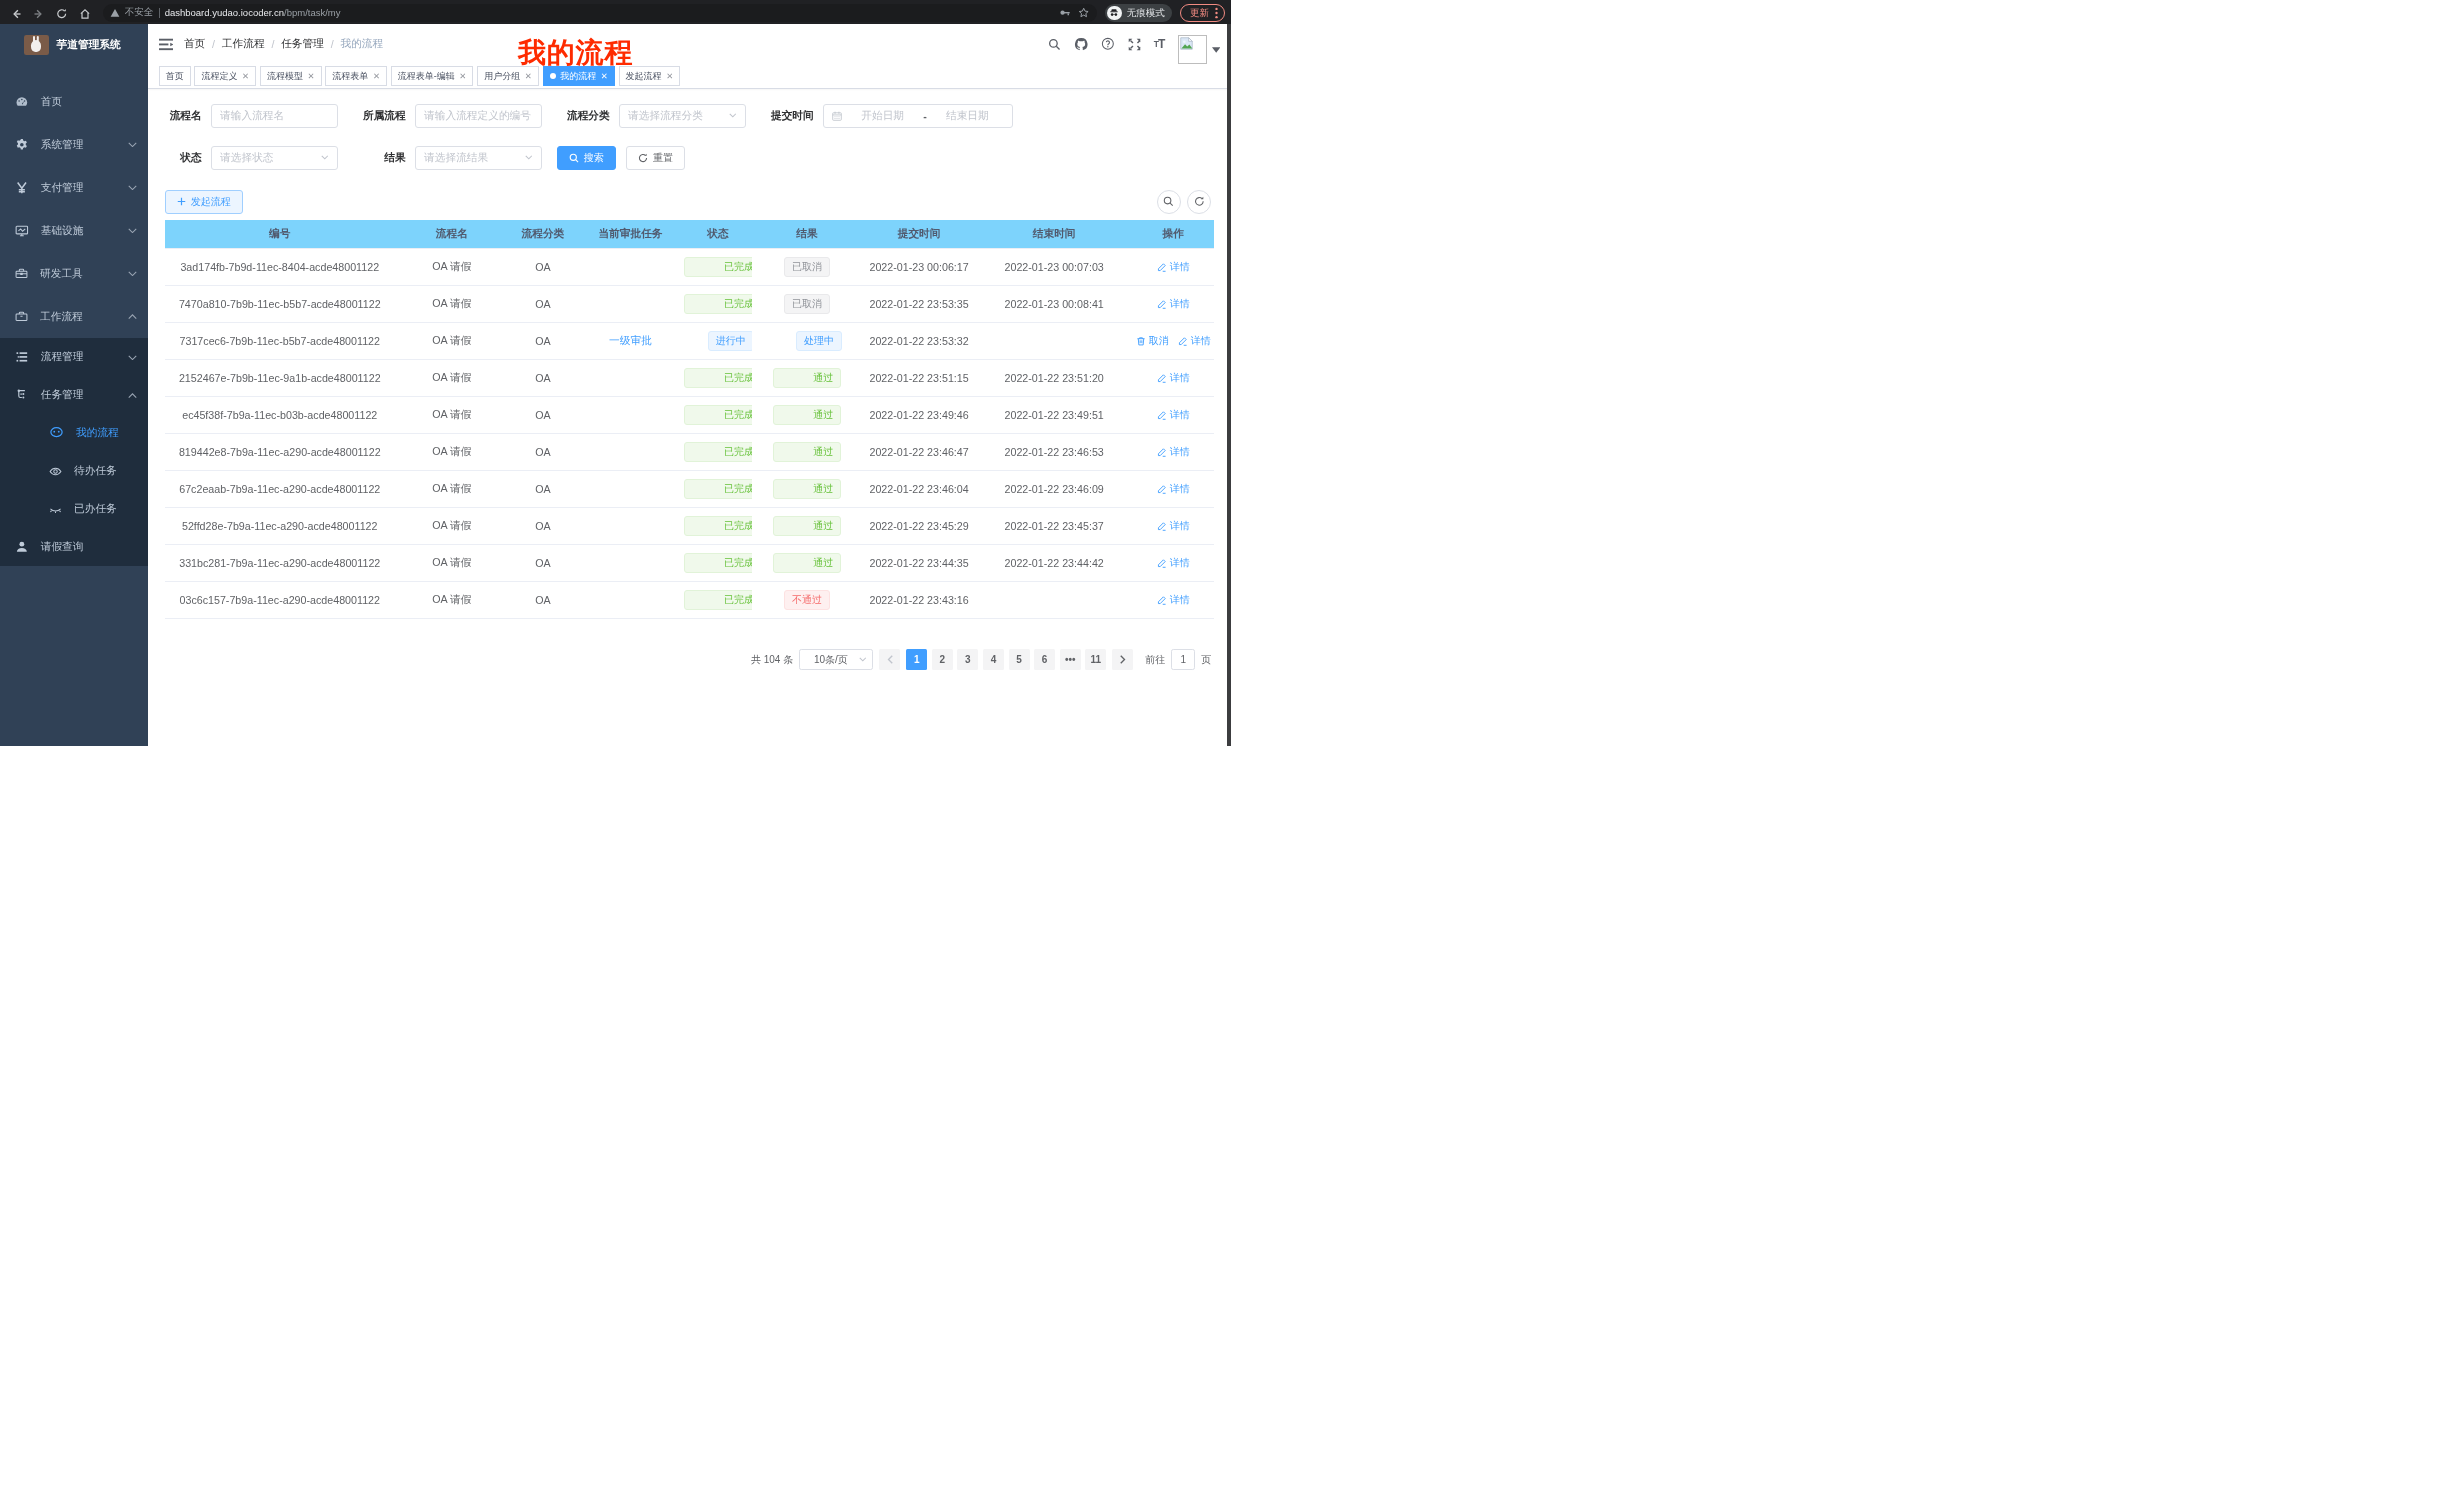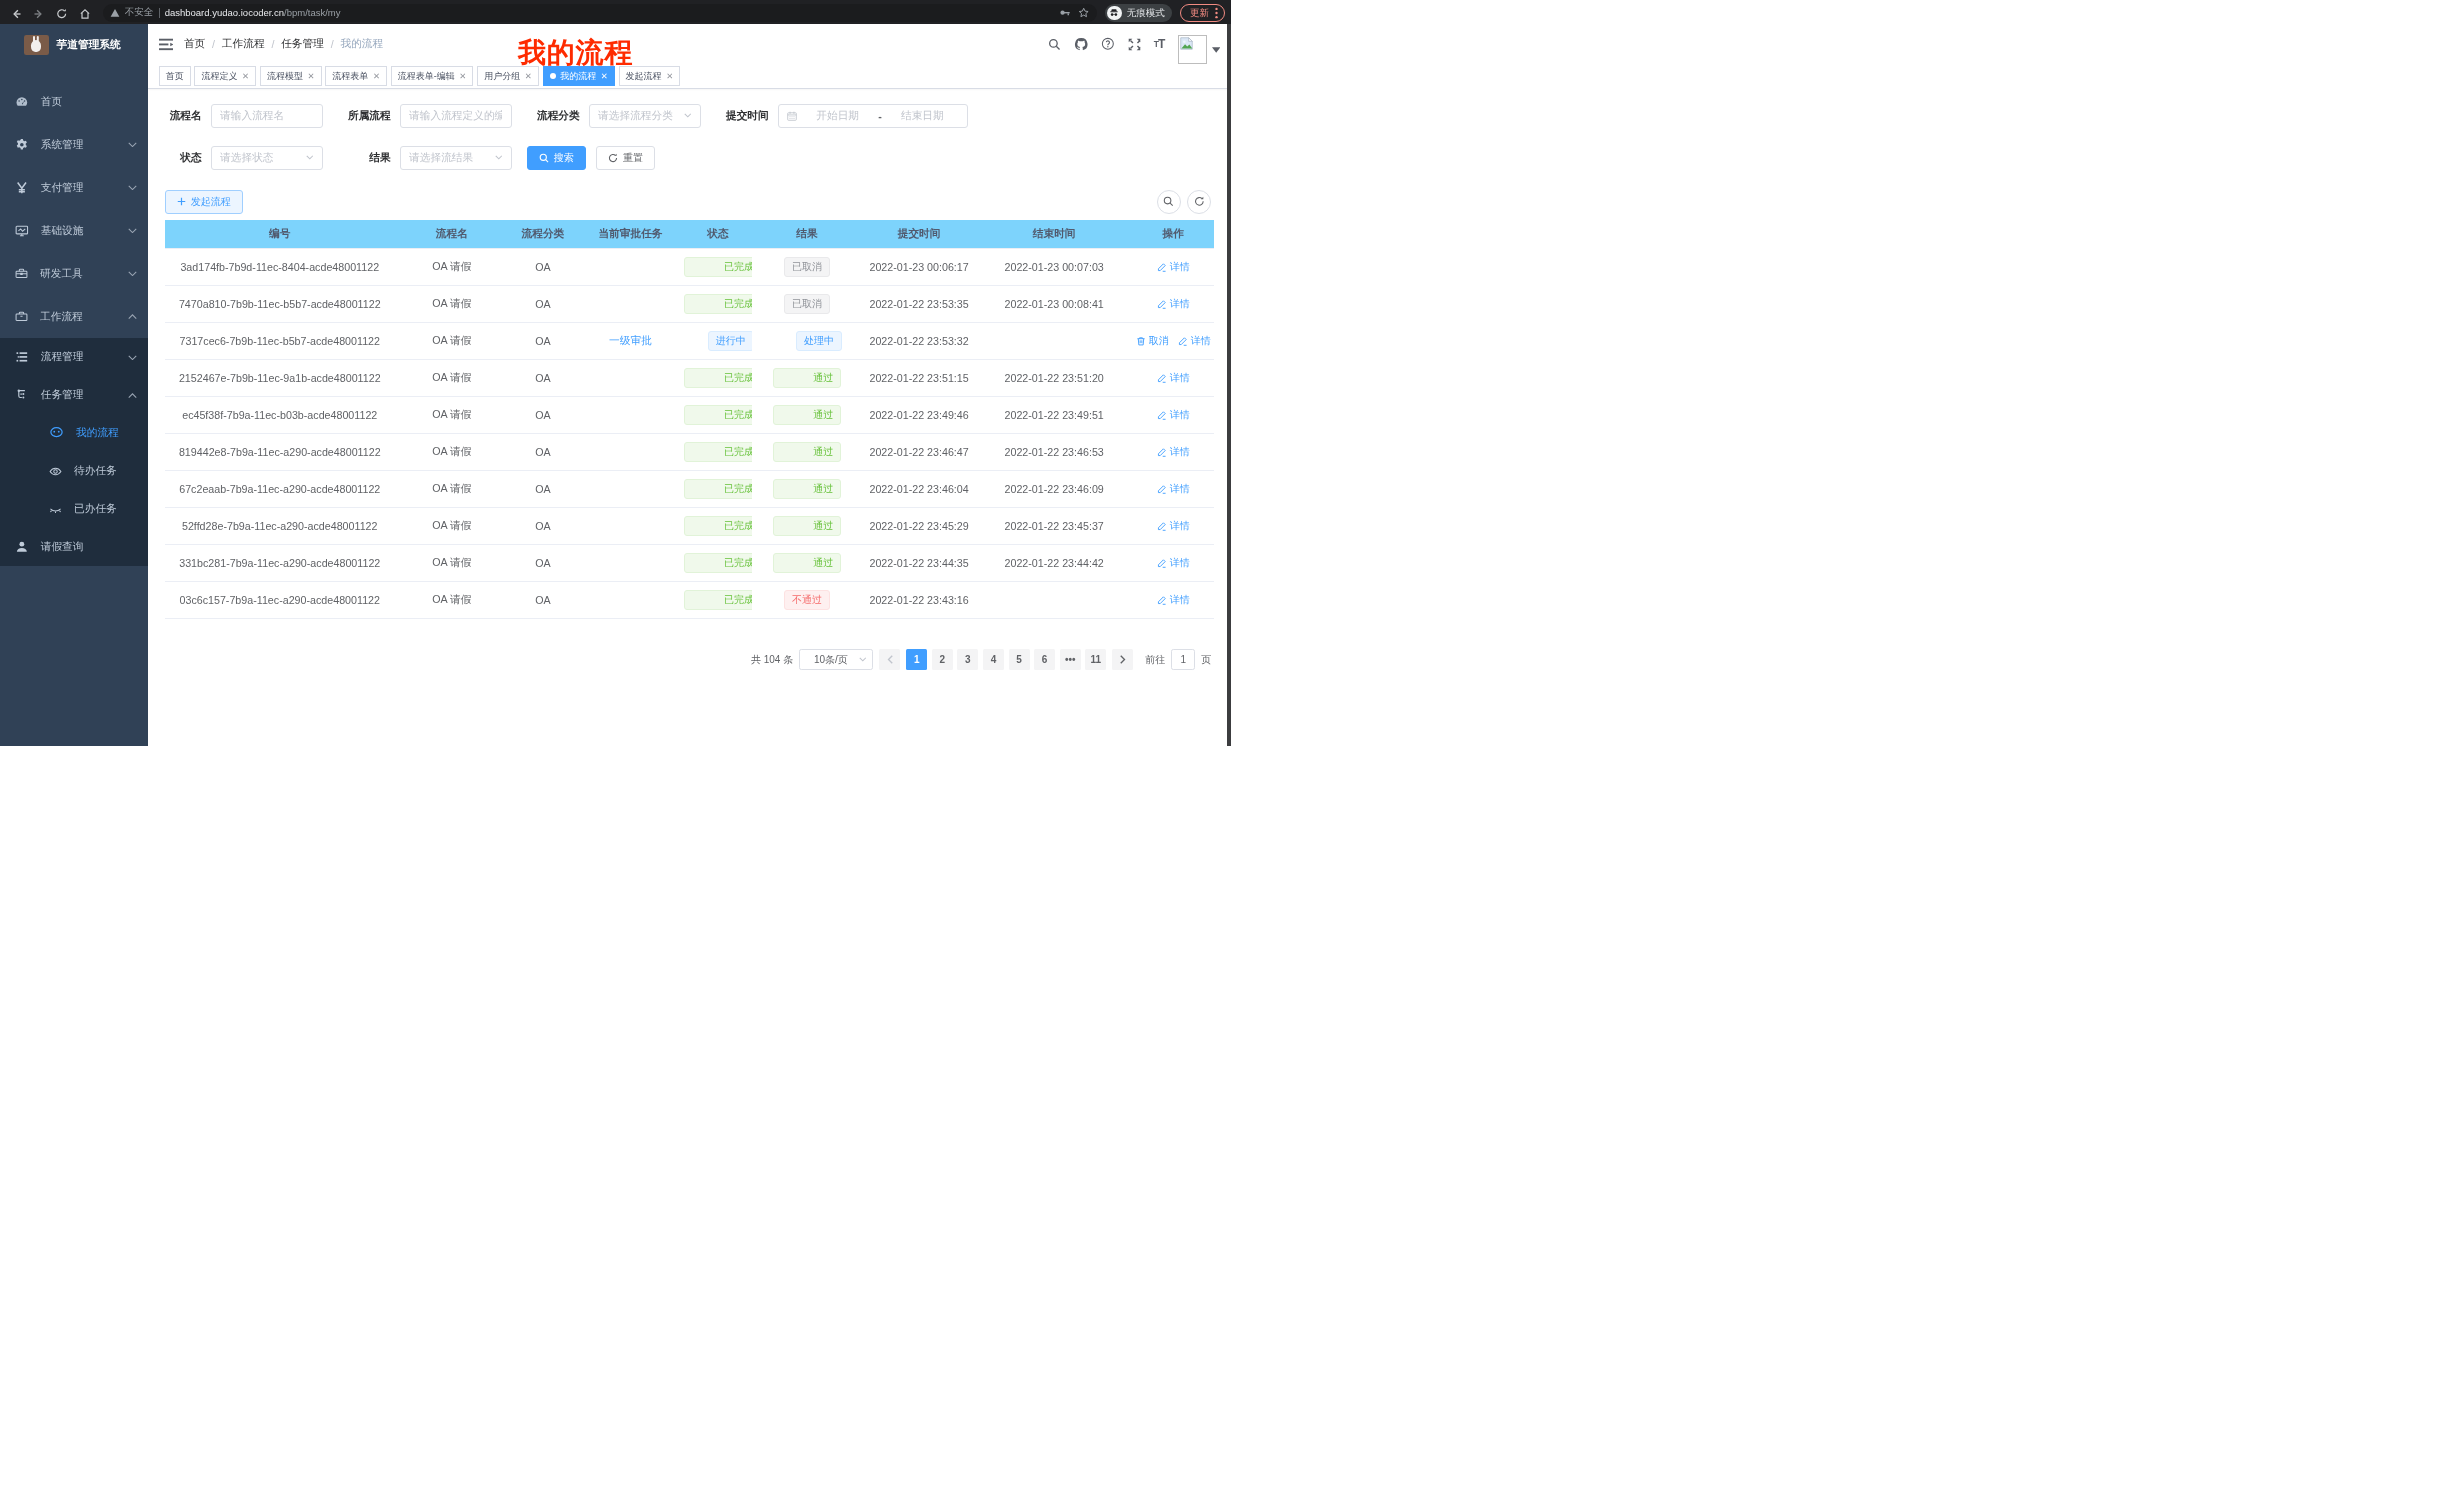--- a/index.html
+++ b/index.html
@@ -65,21 +65,21 @@
 
   .annotation { position:absolute; top:10.7px; left:370px; font-size:28px; font-weight:bold; color:#fe2b00; z-index:50; letter-spacing:0.8px; }
 
   .content { flex:1; padding:15px 16.7px 0 16.7px; position:relative; overflow:hidden; }
 
   
   .frow { display:flex; align-items:center; margin-bottom:18px; }
   .fgroup { display:flex; align-items:center; margin-right:15px; }
   .flabel { font-size:10.7px; font-weight:bold; color:#303133; margin-right:9px; text-align:right; white-space:nowrap; }
   .w48 { min-width:37px; } .w70 { min-width:53px; }
-  .finput { width:112px; height:24px; border:0.8px solid #dcdfe6; border-radius:3px; display:flex; align-items:center; padding:0 8.4px; gap:4.6px; font-size:10.7px; color:#c0c4cc; background:#fff; }
+  .finput { width:127px; height:24px; border:0.8px solid #dcdfe6; border-radius:3px; display:flex; align-items:center; padding:0 8.4px; gap:4.6px; font-size:10.7px; color:#c0c4cc; background:#fff; }
   .finput .ph { flex:1; white-space:nowrap; overflow:hidden; }
   .fdate { width:190px; }
   .fdate .dash { color:#606266; font-weight:bold; }
   .fdate .ph { flex:1; text-align:center; }
   .btn { height:24px; border-radius:3px; font-size:10px; display:inline-flex; align-items:center; gap:4.6px; padding:0 11.4px; cursor:pointer; border:0.8px solid #dcdfe6; background:#fff; color:#606266; }
   .btn.primary { background:#409eff; border-color:#409eff; color:#fff; }
   .btn.plain { background:#ecf5ff; border-color:#a0cfff; color:#409eff; }
   .mr12 { margin-right:10px; }
 
   

